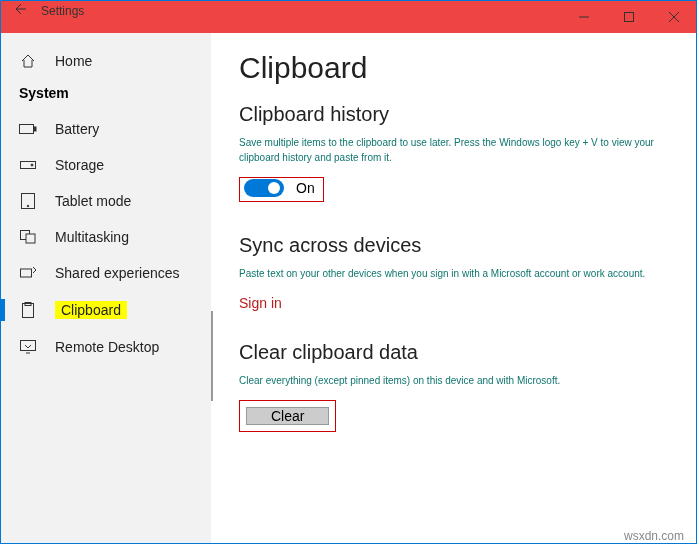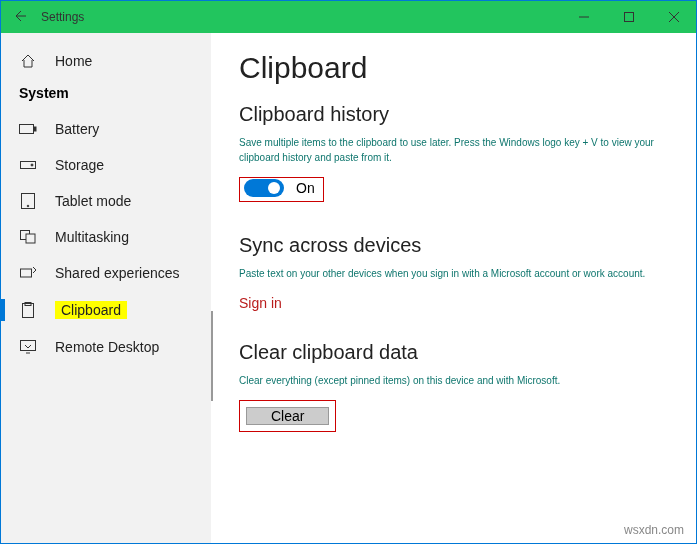--- a/index.html
+++ b/index.html
@@ -1,17 +1,17 @@
 <!DOCTYPE html>
 <html><head>
   <meta charset="utf-8">
   <style>
     * { margin: 0; padding: 0; box-sizing: border-box; font-family: "Segoe UI", Arial, sans-serif; }
     body { width: 697px; height: 544px; border: 1px solid #0078d7; background: #fff; position: relative; overflow: hidden; }
-    .titlebar { height: 32px; display: flex; align-items: center; justify-content: space-between; background: #22c55e; }
+    .titlebar { height: 32px; display: flex; align-items: flex-start; justify-content: space-between; background: #ef4444; }
     .titlebar-left { display: flex; align-items: center; gap: 14px; padding-left: 10px; font-size: 12px; color: #333; }
     .titlebar-controls { display: flex; height: 100%; }
     .titlebar-btn { width: 45px; display: flex; align-items: center; justify-content: center; cursor: default; }
     .titlebar-btn svg { width: 10px; height: 10px; }
     .app-body { display: flex; height: calc(100% - 32px); }
     .sidebar { width: 210px; background: #f2f2f2; display: flex; flex-direction: column; padding-top: 10px; position: relative; }
     .home-item, .nav-item { display: flex; align-items: center; gap: 18px; padding: 10px 18px; cursor: default; font-size: 14px; color: #222; }
     .nav-item.selected { position: relative; background: #f2f2f2; }
     .nav-item.selected::before { content: ""; position: absolute; left: 0; top: 8px; bottom: 8px; width: 4px; background: #0078d7; }
     .nav-label-highlight { background: #ffff00; padding: 1px 6px; }
@@ -26,21 +26,21 @@
     h1 { font-size: 30px; font-weight: 400; margin-bottom: 18px; color: #222; }
     h2 { font-size: 20px; font-weight: 400; margin: 12px 0 10px; color: #222; }
     .desc { font-size: 10px; color: #0f766e; line-height: 1.45; margin-bottom: 12px; }
     .link { color: #b91c1c; font-size: 14px; cursor: default; margin-bottom: 18px; display: inline-block; }
     .toggle-row { display: inline-flex; align-items: center; gap: 12px; margin-bottom: 20px; border: 1px solid #c00; padding: 1px 8px 4px 4px; text-align: right; }
     .toggle { width: 40px; height: 18px; border-radius: 10px; background: #0078d7; position: relative; cursor: default; }
     .toggle-knob { position: absolute; width: 12px; height: 12px; background: #fff; border-radius: 50%; top: 3px; right: 4px; }
     .toggle-label { font-size: 14px; }
     .clear-wrap { display: inline-block; border: 1px solid #c00; padding: 6px; }
     .clear-btn { padding: 0 24px; background: #ccc; border: 1px solid #999; font-size: 14px; cursor: default; }
-    .watermark { position: absolute; right: 12px; bottom: 6px; font-size: 12px; color: #888; }
+    .watermark { position: absolute; right: 12px; bottom: 0; font-size: 12px; color: #888; }
   </style>
 </head>
 <body>
 
 <div class="titlebar">
   <div class="titlebar-left">
     <span>
       <svg width="16" height="16" viewBox="0 0 16 16" stroke="#333" stroke-width="1" fill="none">
           <path d="M10 3 L5 8 L10 13 M5 8 H15"></path>
         </svg>

